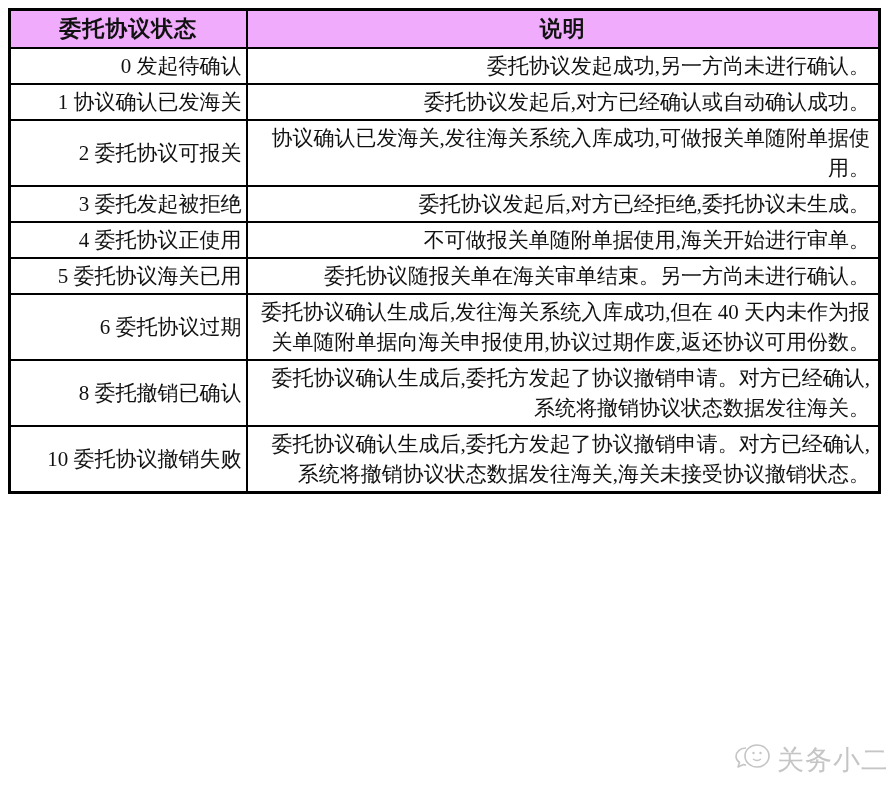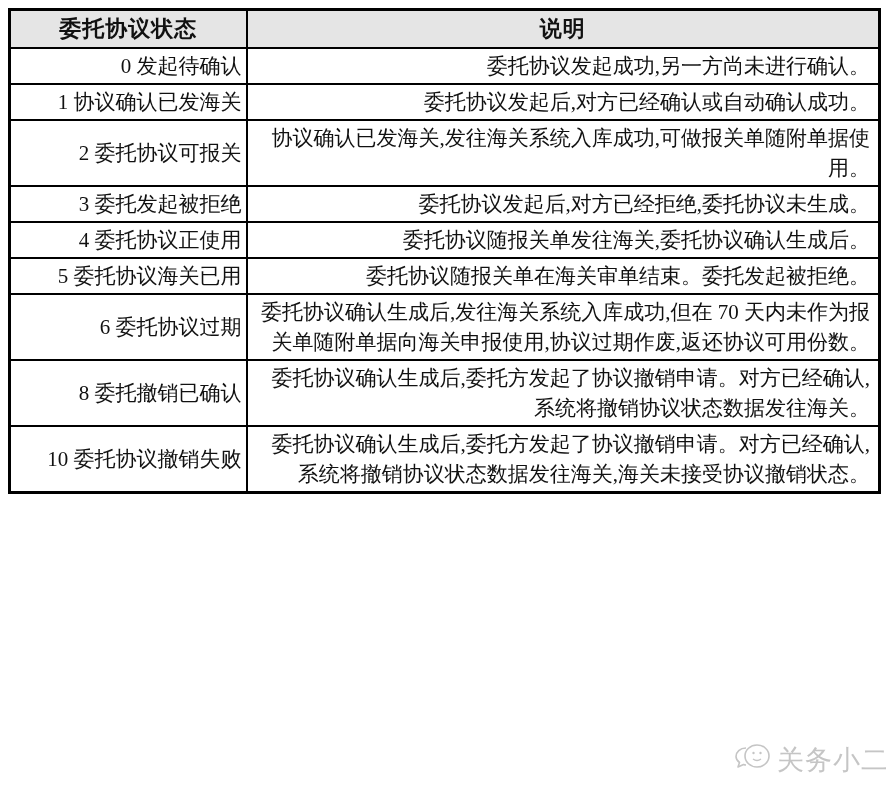--- a/index.html
+++ b/index.html
@@ -25,21 +25,21 @@
     border: 3px solid #000000;
   }
   .status-table th,
   .status-table td {
     border: 2px solid #000000;
     box-sizing: border-box;
     color: #111111;
     text-align: right;
   }
   .status-table th {
-    background: #e5e5e5;
+    background: #f0abfc;
     font-size: 22px;
     font-weight: bold;
     text-align: center;
     height: 38px;
     padding: 2px 4px;
     letter-spacing: 1px;
   }
   .status-table td {
     font-size: 21px;
     line-height: 30px;
@@ -100,29 +100,29 @@
         <tr>
           <td class="status-cell">2 委托协议可报关</td>
           <td class="desc-cell">协议确认已发海关,发往海关系统入库成功,可做报关单随附单据使用。</td>
         </tr>
         <tr>
           <td class="status-cell">3 委托发起被拒绝</td>
           <td class="desc-cell">委托协议发起后,对方已经拒绝,委托协议未生成。</td>
         </tr>
         <tr>
           <td class="status-cell">4 委托协议正使用</td>
-          <td class="desc-cell">委托协议随报关单发往海关,委托协议确认生成后。</td>
+          <td class="desc-cell">不可做报关单随附单据使用,海关开始进行审单。</td>
         </tr>
         <tr>
           <td class="status-cell">5 委托协议海关已用</td>
-          <td class="desc-cell">委托协议随报关单在海关审单结束。委托发起被拒绝。</td>
+          <td class="desc-cell">委托协议随报关单在海关审单结束。另一方尚未进行确认。</td>
         </tr>
         <tr>
           <td class="status-cell">6 委托协议过期</td>
-          <td class="desc-cell">委托协议确认生成后,发往海关系统入库成功,但在 70 天内未作为报关单随附单据向海关申报使用,协议过期作废,返还协议可用份数。</td>
+          <td class="desc-cell">委托协议确认生成后,发往海关系统入库成功,但在 40 天内未作为报关单随附单据向海关申报使用,协议过期作废,返还协议可用份数。</td>
         </tr>
         <tr>
           <td class="status-cell">8 委托撤销已确认</td>
           <td class="desc-cell">委托协议确认生成后,委托方发起了协议撤销申请。对方已经确认,系统将撤销协议状态数据发往海关。</td>
         </tr>
         <tr>
           <td class="status-cell">10 委托协议撤销失败</td>
           <td class="desc-cell">委托协议确认生成后,委托方发起了协议撤销申请。对方已经确认,系统将撤销协议状态数据发往海关,海关未接受协议撤销状态。</td>
         </tr>
       </tbody>

